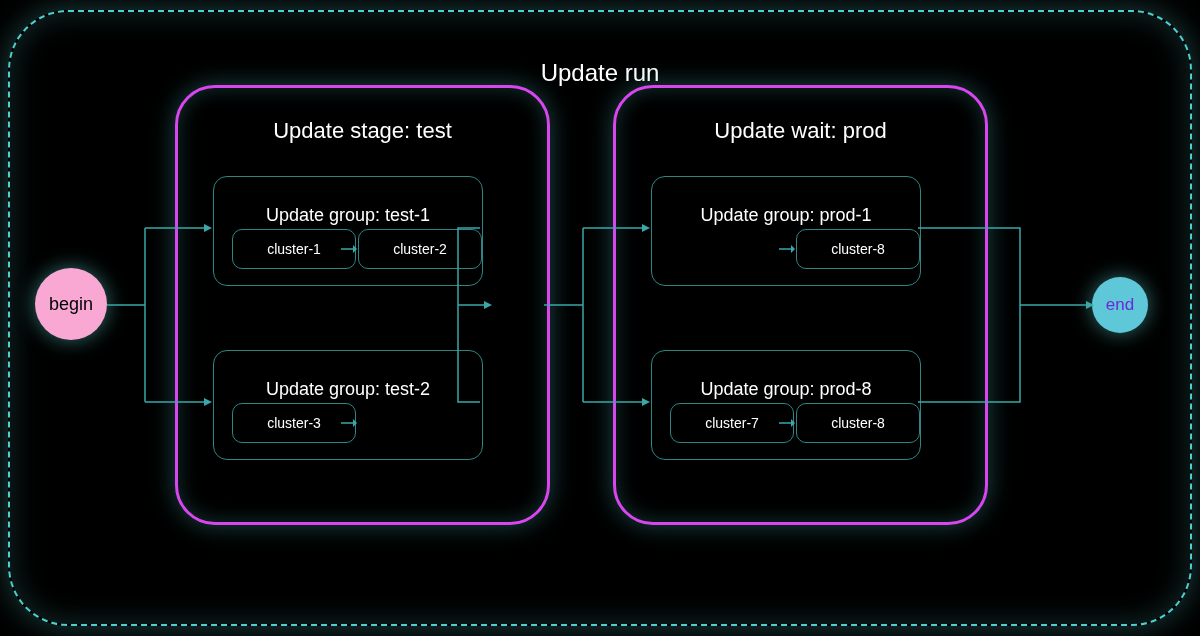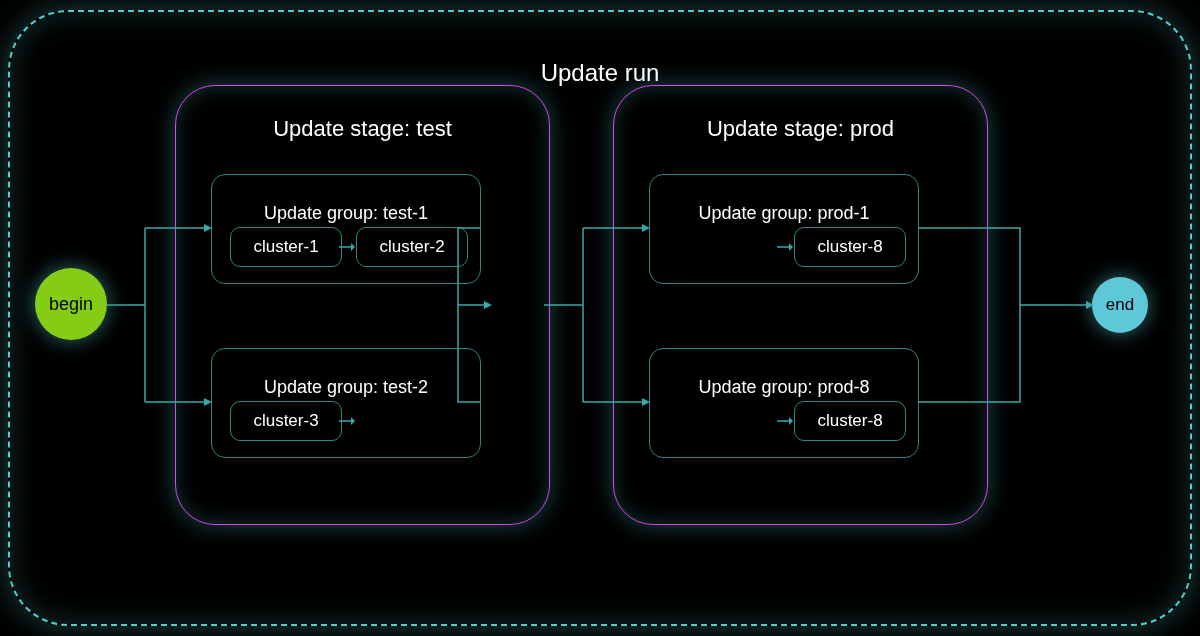--- a/index.html
+++ b/index.html
@@ -26,21 +26,21 @@
       text-align: center;
       font-size: 24px;
       font-weight: 400;
       margin-top: 23px;
     }
     .stage {
       position: absolute;
       width: 375px;
       height: 440px;
       background: #000;
-      border: 1px solid #d946ef;
+      border: 3px solid #d946ef;
       border-radius: 40px;
       box-shadow: 0 0 25px rgba(80,200,200,0.35), inset 0 0 20px rgba(80,200,200,0.25);
     }
     .stage-test { left: 175px; top: 85px; }
     .stage-prod { left: 613px; top: 85px; }
     .stage-title {
       position: absolute;
       left: 0; right: 0; top: 30px;
       text-align: center;
       font-size: 22px;
@@ -56,55 +56,55 @@
     .group-title {
       position: absolute;
       left: 0; right: 0; top: 28px;
       text-align: center;
       font-size: 18px;
     }
     .g1 { left: 35px; top: 88px; }
     .g2 { left: 35px; top: 262px; }
     .cluster {
       position: absolute;
-      width: 112px;
+      width: 124px;
       height: 40px;
       border: 1px solid #2d8585;
       border-radius: 10px;
       background: #000;
       text-align: center;
       line-height: 38px;
-      font-size: 17px;
+      font-size: 14px;
     }
     .c-left { left: 18px; top: 52px; }
     .c-right { left: 144px; top: 52px; }
     .cluster-arrow {
       position: absolute;
       left: 127px; top: 68px;
       width: 16px; height: 8px;
     }
     .begin-node {
       position: absolute;
       left: 35px; top: 268px;
       width: 72px; height: 72px;
       border-radius: 50%;
-      background: #84cc16;
+      background: #f9a8d4;
       color: #000;
       text-align: center;
       line-height: 72px;
       font-size: 18px;
       box-shadow: 0 0 20px rgba(100,220,220,0.5);
     }
     .end-node {
       position: absolute;
       left: 1092px; top: 277px;
       width: 56px; height: 56px;
       border-radius: 50%;
       background: #5ec8d8;
-      color: #000000;
+      color: #6d28d9;
       text-align: center;
       line-height: 56px;
       font-size: 17px;
       box-shadow: 0 0 20px rgba(100,220,220,0.5);
     }
     .wait-node {
       position: absolute;
       left: 488px; top: 281px;
       width: 56px; height: 48px;
       border: 1px solid #3aa8a8;
@@ -148,31 +148,32 @@
     <div class="group-title">Update group: test-2</div>
     <div class="cluster c-left">cluster-3</div>
     <svg class="cluster-arrow">
         <line x1="0" y1="4" x2="12" y2="4" class="conn"></line>
         <polygon points="12,0 16,4 12,8" class="arrowhead"></polygon>
       </svg>
   </div>
 </div>
 
 <div class="stage stage-prod">
-  <div class="stage-title">Update stage: prod</div>
+  <div class="stage-title">Update wait: prod</div>
   <div class="group g1">
     <div class="group-title">Update group: prod-1</div>
     <div class="cluster c-right">cluster-8</div>
     <svg class="cluster-arrow">
         <line x1="0" y1="4" x2="12" y2="4" class="conn"></line>
         <polygon points="12,0 16,4 12,8" class="arrowhead"></polygon>
       </svg>
   </div>
   <div class="group g2">
     <div class="group-title">Update group: prod-8</div>
+    <div class="cluster c-left">cluster-7</div>
     <div class="cluster c-right">cluster-8</div>
     <svg class="cluster-arrow">
         <line x1="0" y1="4" x2="12" y2="4" class="conn"></line>
         <polygon points="12,0 16,4 12,8" class="arrowhead"></polygon>
       </svg>
   </div>
 </div>
 
 <svg class="connectors">
 

